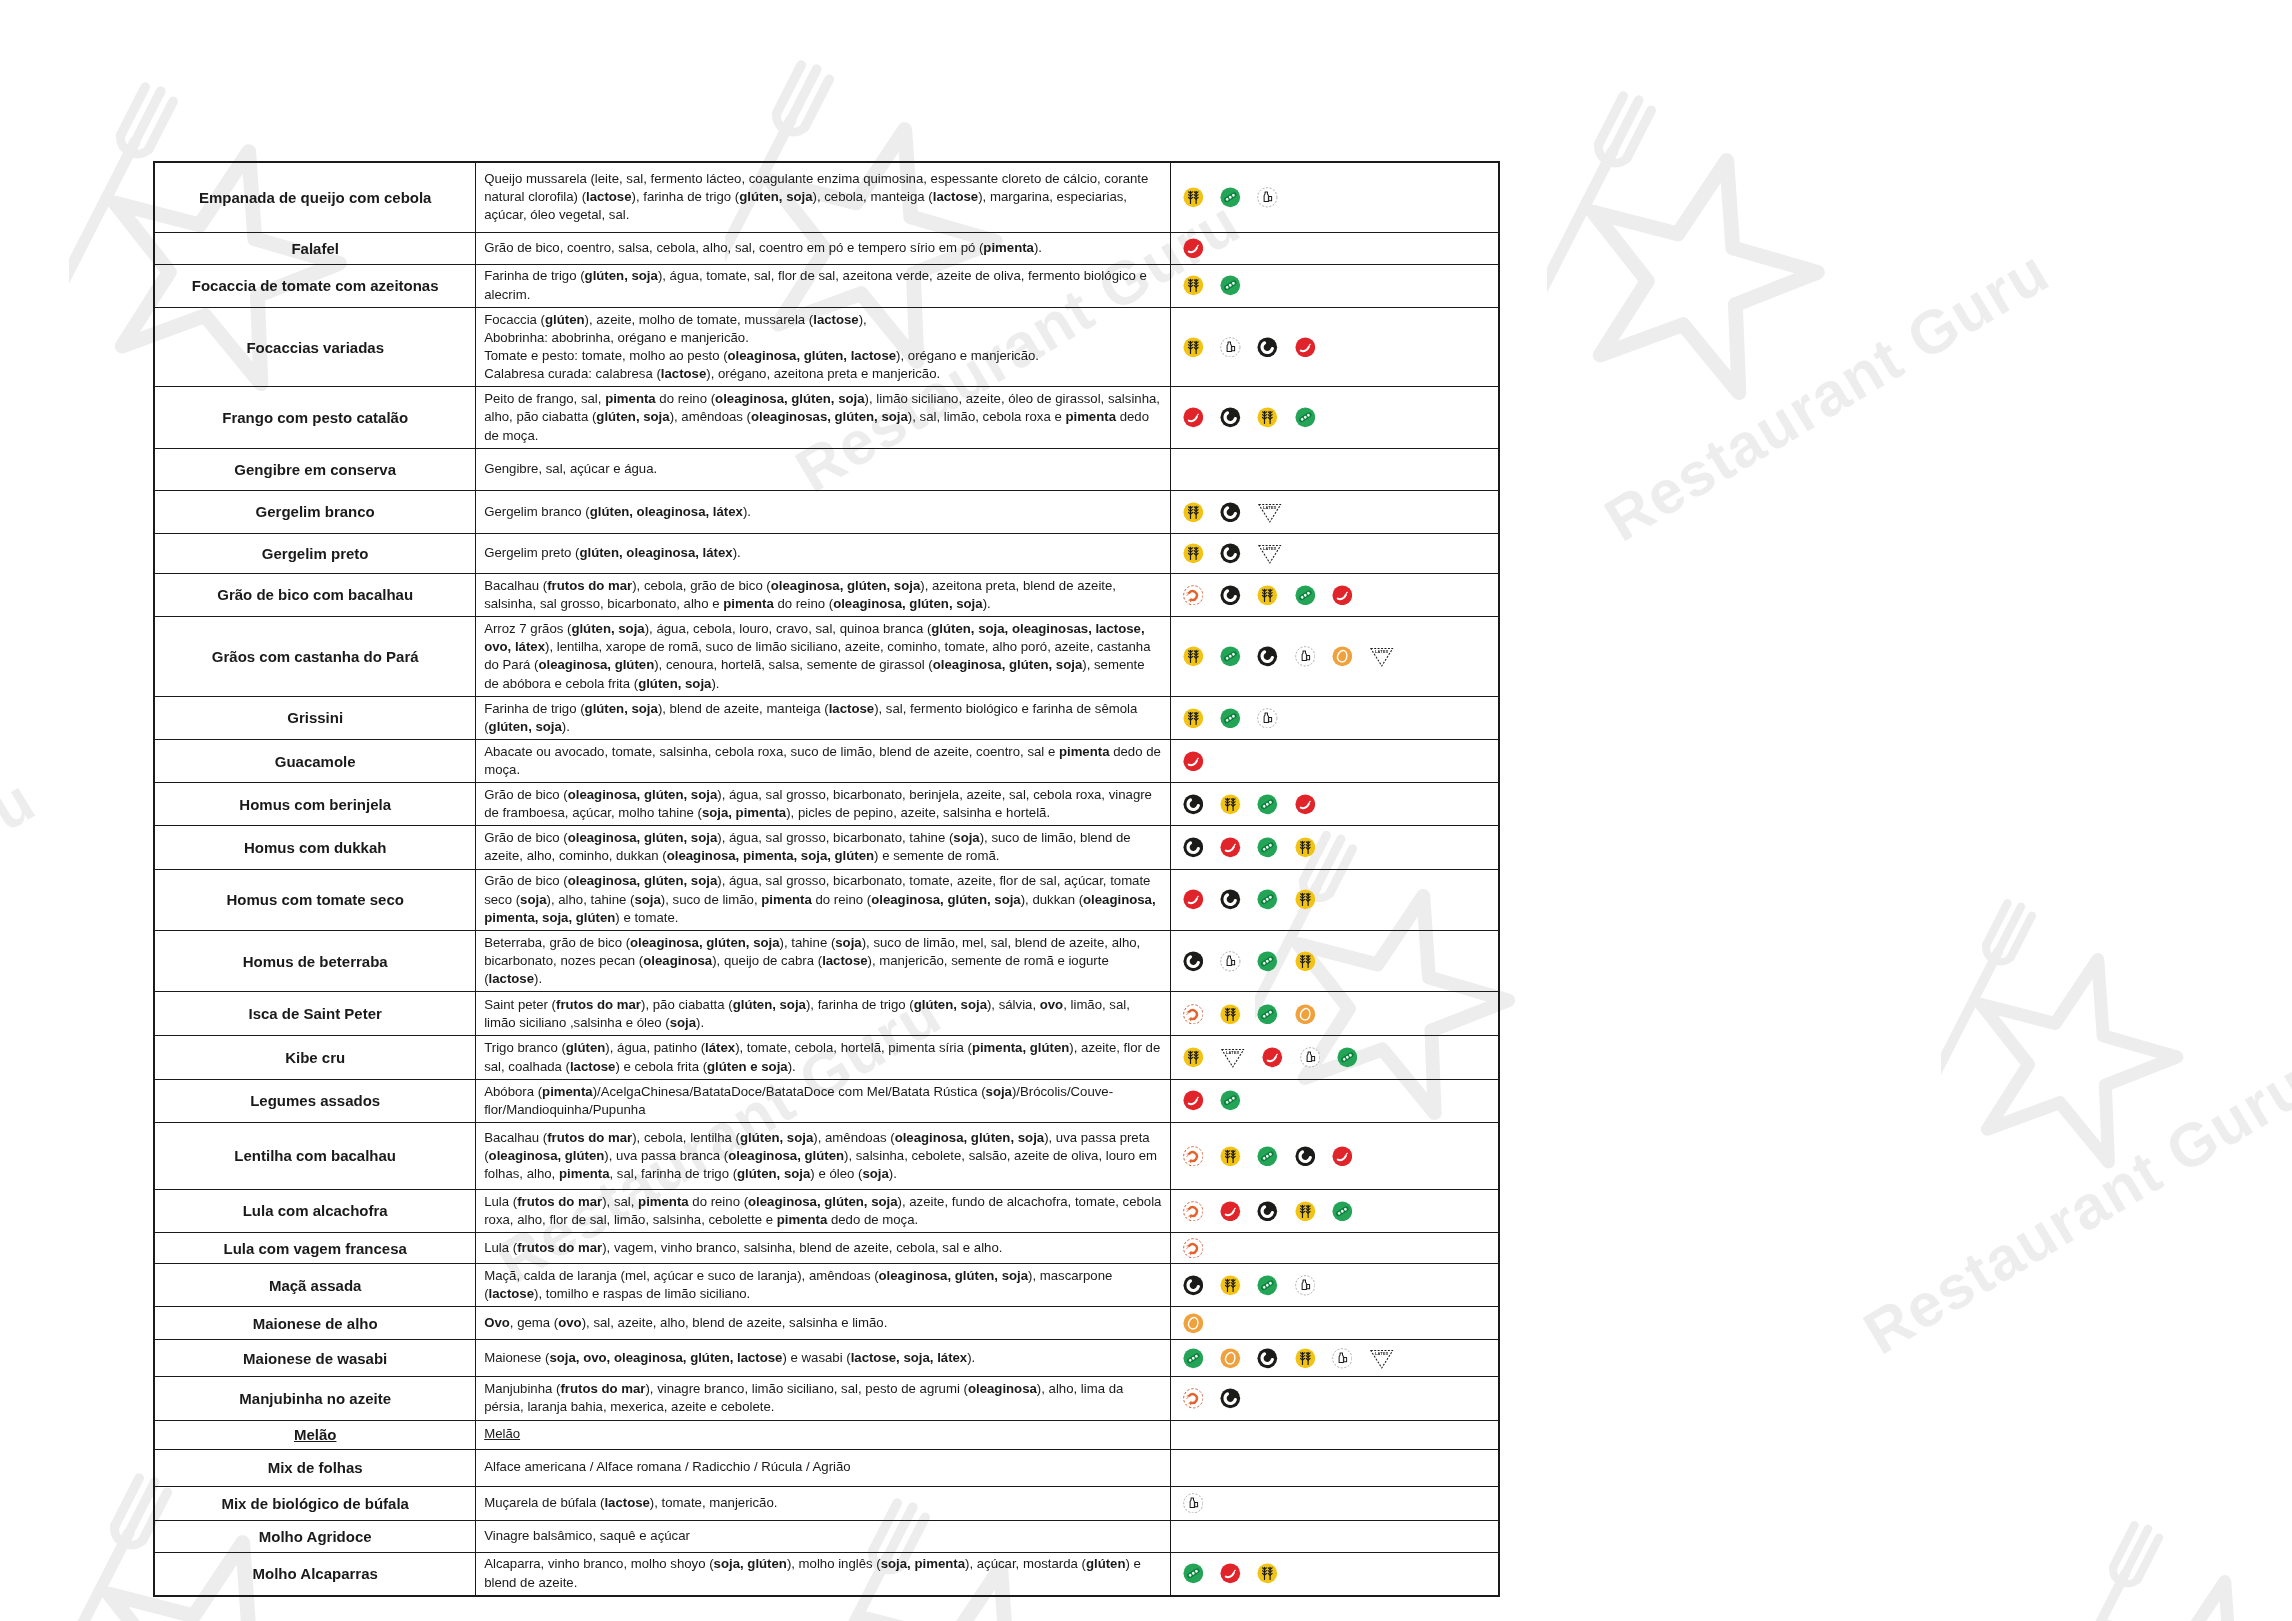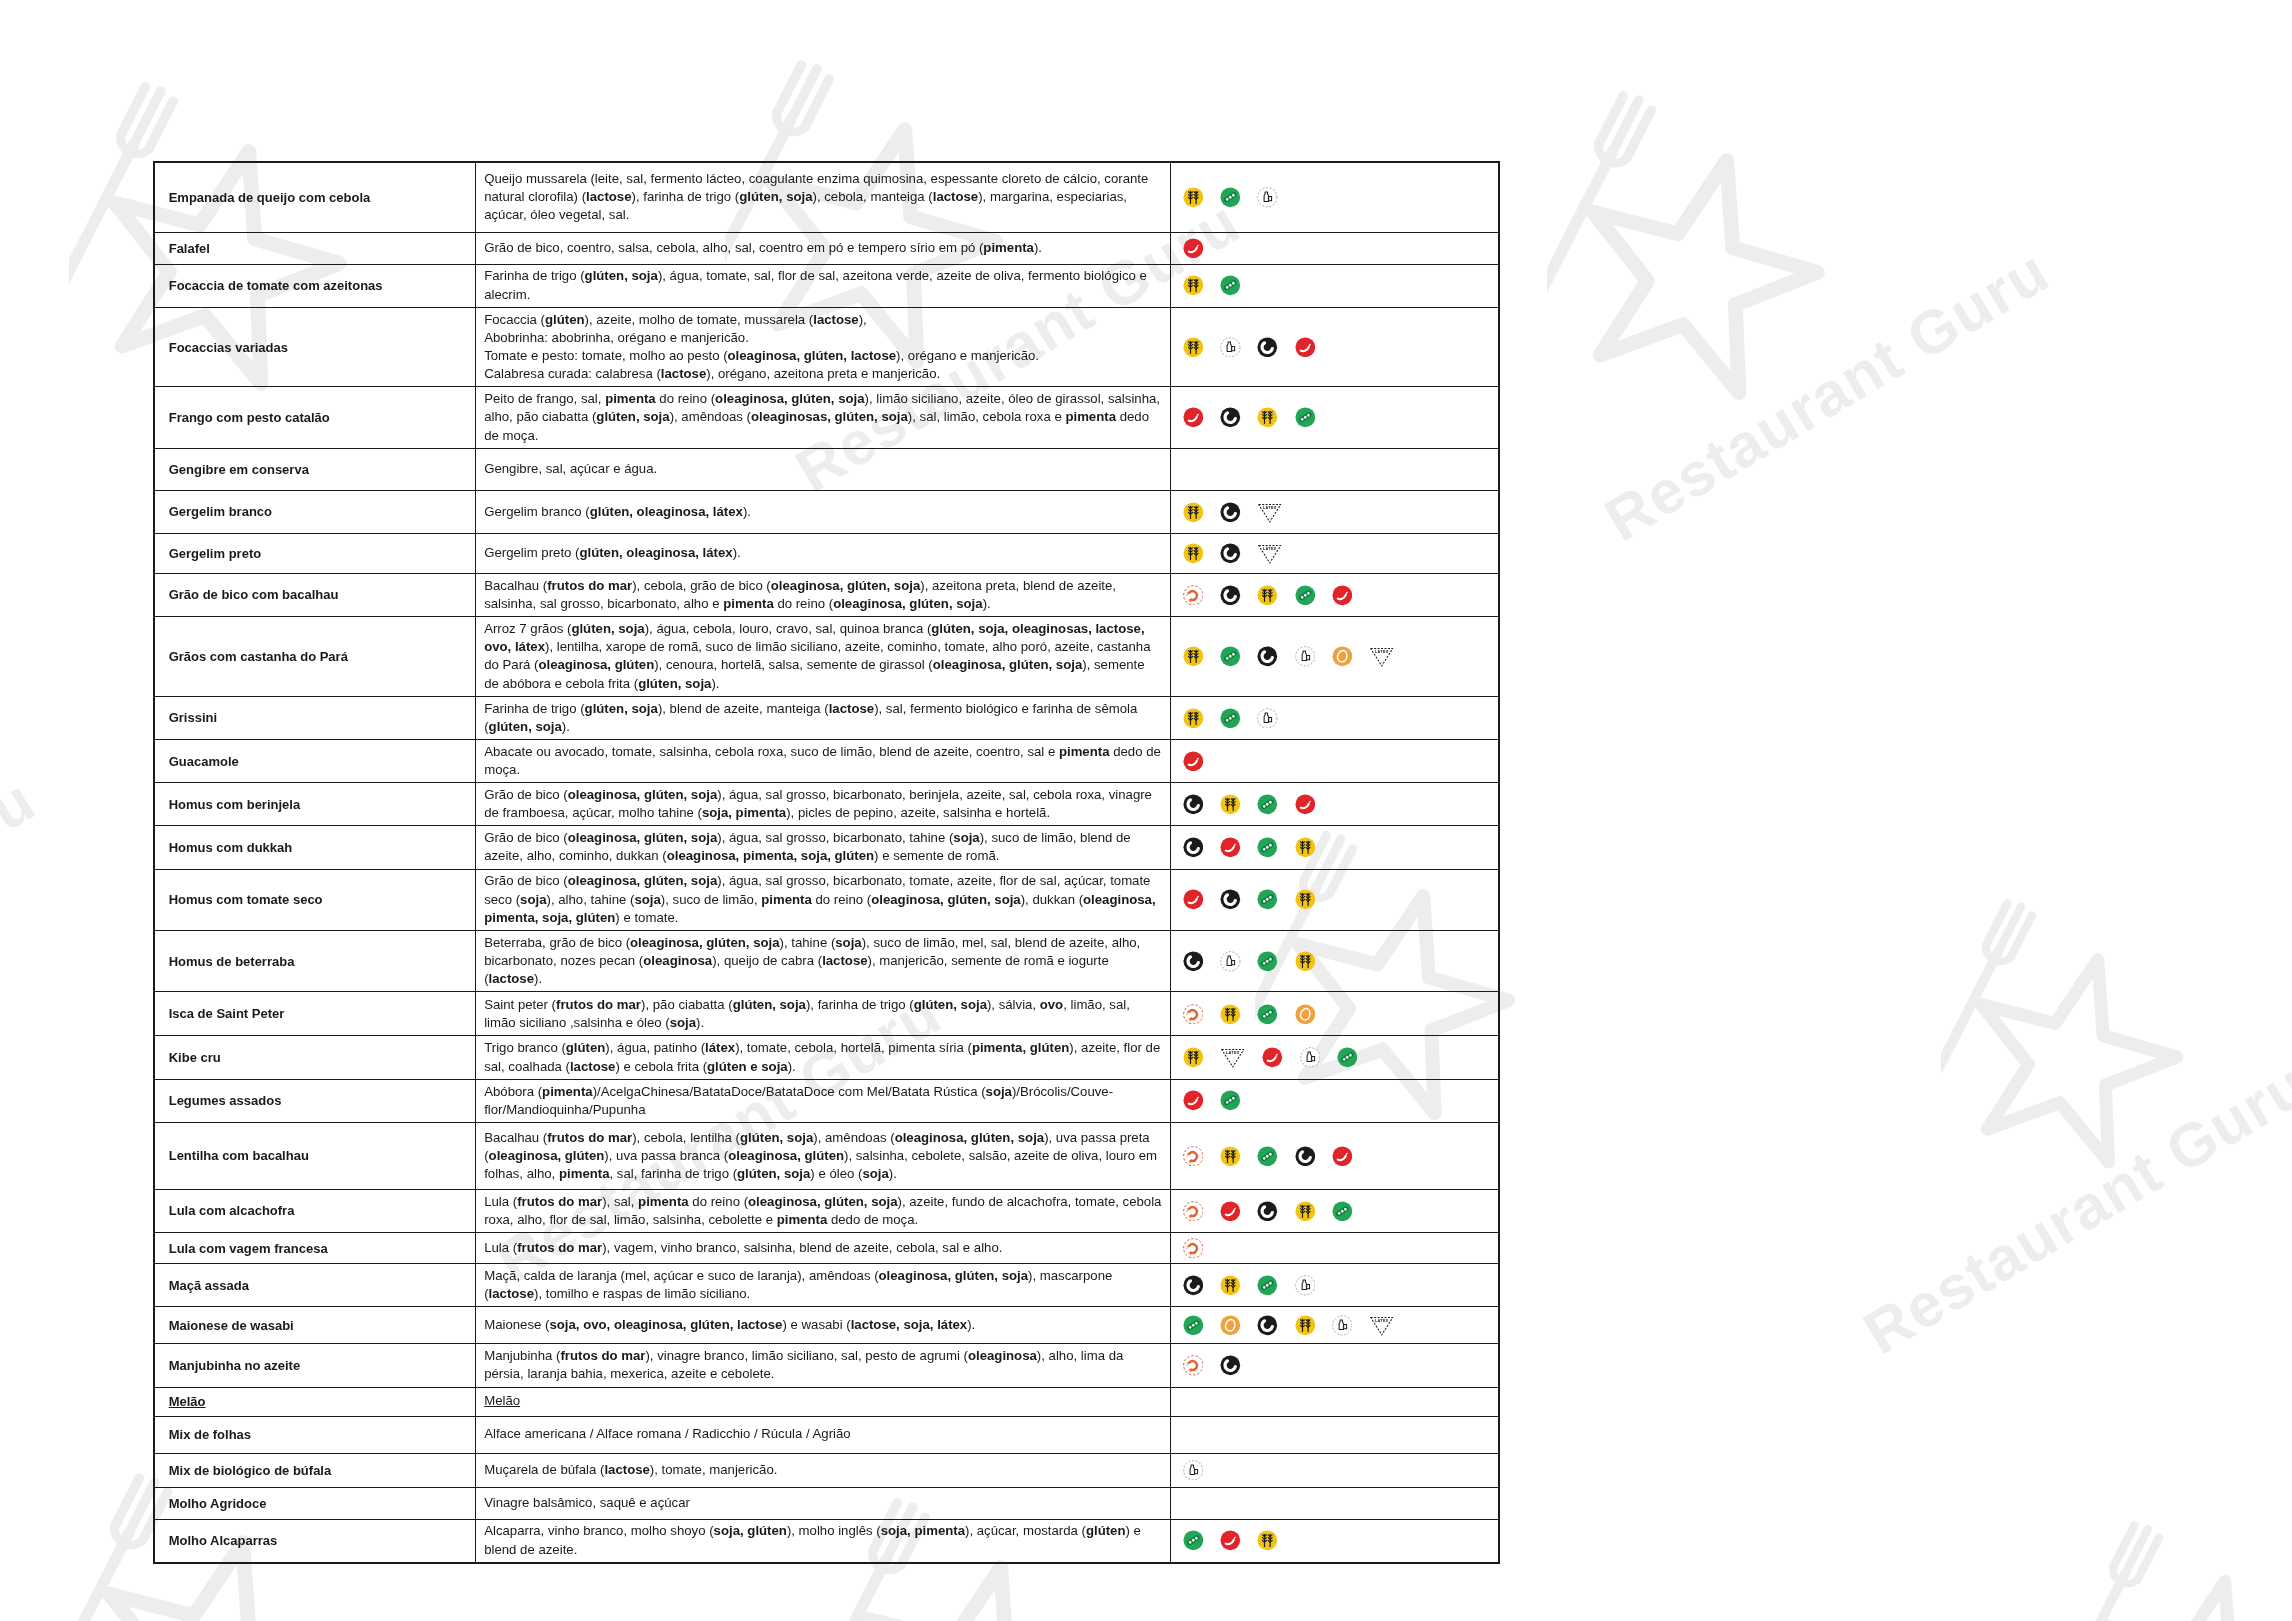--- a/index.html
+++ b/index.html
@@ -9,21 +9,21 @@
   .wm-layer{position:absolute;inset:0;z-index:0;}
   .wm-logo{position:absolute;}
   .wm-logo svg{display:block;}
   .wm-text{position:absolute;font-size:61px;font-weight:600;color:#ededed;
            letter-spacing:1.5px;white-space:nowrap;transform-origin:0 0;transform:rotate(-31deg);}
   
   table.menu{position:absolute;left:153px;top:161px;width:1280px;z-index:1;
              border-collapse:collapse;table-layout:fixed;background:transparent;
              border:2.5px solid #1a1a1a;}
   table.menu td{border:1.8px solid #1a1a1a;vertical-align:middle;}
-  td.c-name{width:293px;font-weight:bold;font-size:13px;padding:2.9px 13.7px;}
+  td.c-name{width:293px;text-align:center;font-weight:bold;font-size:15px;padding:2.9px 13.7px;}
   td.c-desc{width:678px;font-size:13.2px;line-height:1.38;padding:2.9px 7.8px;}
   td.c-desc b{font-weight:bold;}
   td.c-icons{width:309px;padding:2.9px 5.9px 2.9px 11.8px;}
   .icons{display:flex;align-items:center;gap:16.7px;}
   .icon{display:inline-block;width:20.6px;height:20.6px;flex:none;}
   .icon svg{width:100%;height:100%;display:block;}
   .icon.wide{width:25.5px;height:22.5px;}
 </style>
 </head>
 <body>
@@ -1199,20 +1199,34 @@
                   <circle cx="11" cy="11" r="10.3" fill="#FFFFFF" stroke="#9a9a9a" stroke-width="0.9" stroke-dasharray="2.2 1.7"></circle>
                   <g stroke="#1c1c1c" stroke-width="1.1" fill="#fff" stroke-linejoin="round">
                     <path d="M8.6 5.4 h2.6 v2 l1 1.6 v6.6 h-4.6 v-6.6 l1 -1.6 z"></path>
                     <rect x="12.5" y="10.2" width="3.1" height="4.4"></rect>
                   </g>
                 </svg>
               </span>
             </span>
     </td>
   </tr>
+        <tr style="height: 33px;">
+    <td class="c-name">Maionese de alho</td>
+    <td class="c-desc"><b>Ovo</b>, gema (<b>ovo</b>), sal, azeite, alho, blend de azeite, salsinha e limão.</td>
+    <td class="c-icons">
+      <span class="icons">
+              <span class="icon" title="ovo">
+                <svg viewBox="0 0 22 22">
+                  <circle cx="11" cy="11" r="10.5" fill="#EEA13C"></circle>
+                  <path d="M11 4.6 C 13.8 4.6 15.9 8.3 15.9 11.6 C 15.9 14.8 13.7 17 11 17 C 8.3 17 6.1 14.8 6.1 11.6 C 6.1 8.3 8.2 4.6 11 4.6 Z" fill="none" stroke="#fff" stroke-width="1.5" transform="rotate(18 11 11)"></path>
+                </svg>
+              </span>
+            </span>
+    </td>
+  </tr>
         <tr style="height: 37px; padding-left: 29px;">
     <td class="c-name">Maionese de wasabi</td>
     <td class="c-desc">Maionese (<b>soja, ovo, oleaginosa, glúten, lactose</b>) e wasabi (<b>lactose, soja, látex</b>).</td>
     <td class="c-icons">
       <span class="icons">
               <span class="icon" title="soja">
                 <svg viewBox="0 0 22 22">
                   <circle cx="11" cy="11" r="10.5" fill="#23A456"></circle>
                   <g transform="rotate(-33 11 11)">
                     <rect x="3.6" y="8.3" width="14.8" height="5.4" rx="2.7" fill="#0B7C3C"></rect>

